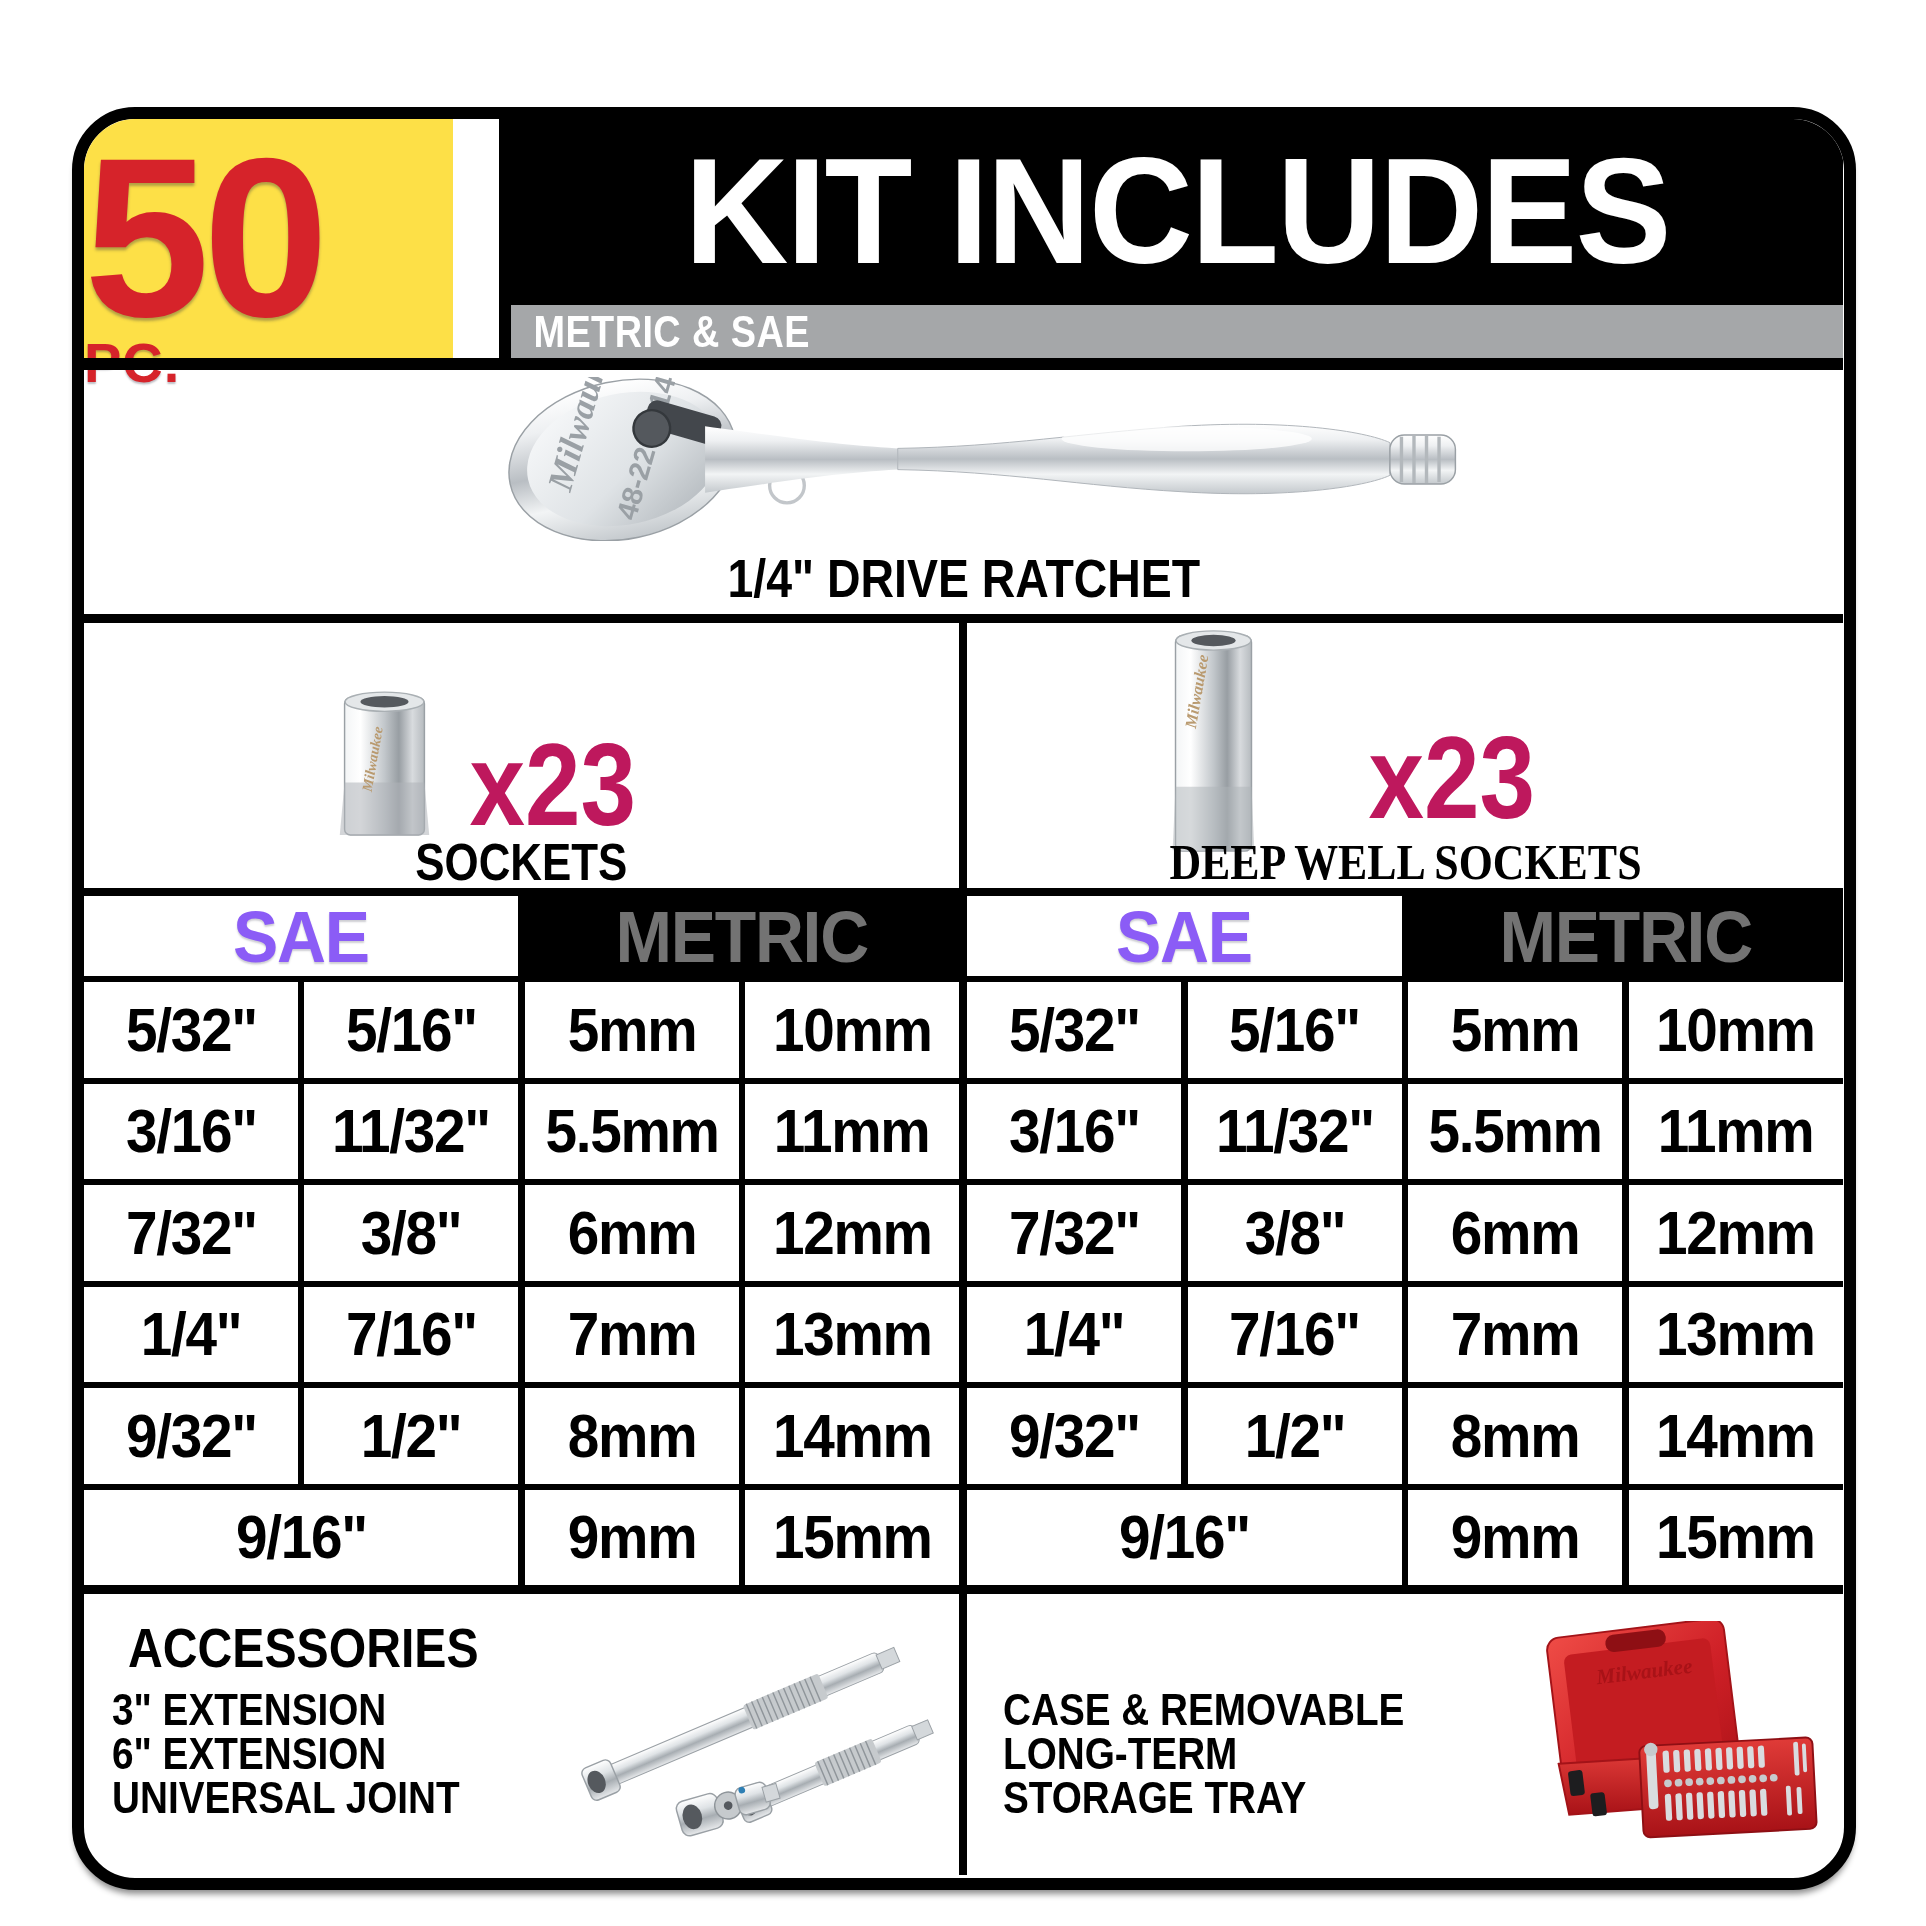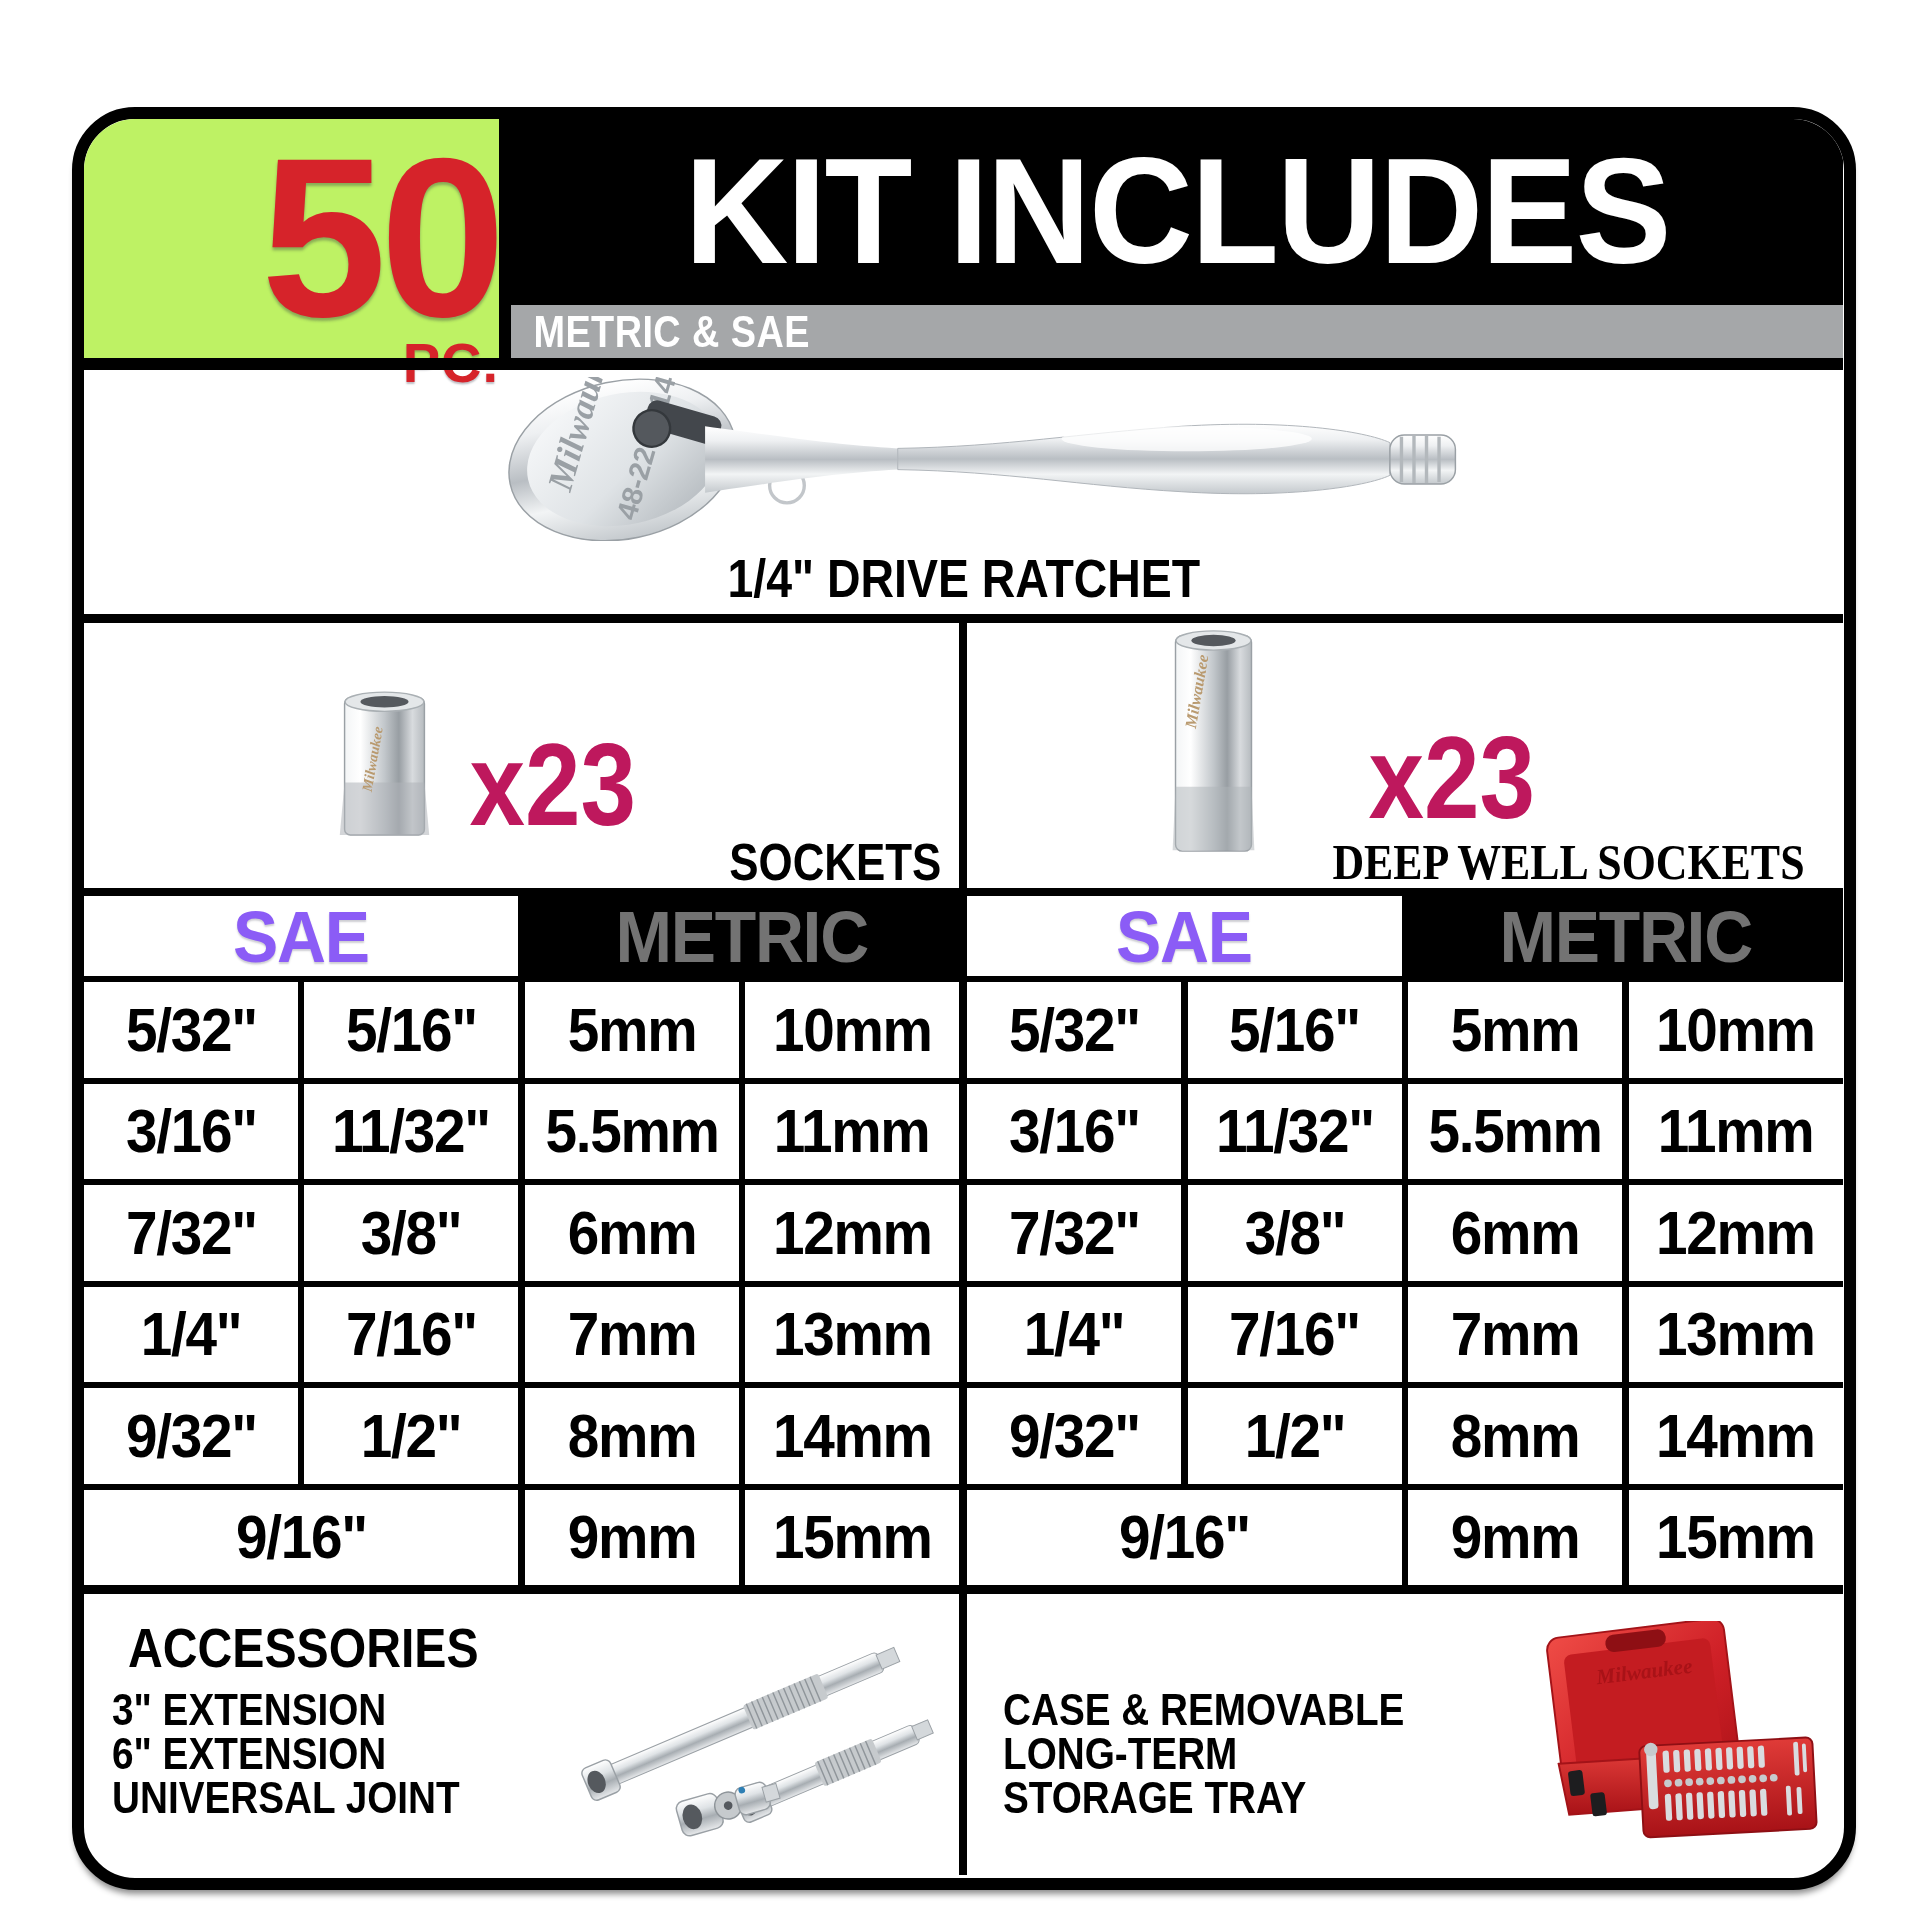--- a/index.html
+++ b/index.html
@@ -5,35 +5,35 @@
   html,body{margin:0;padding:0;background:#ffffff;}
   body{width:1926px;height:1926px;position:relative;font-family:"Liberation Sans","DejaVu Sans",sans-serif;}
   .abs{position:absolute;}
   .panel{position:absolute;left:72px;top:107px;width:1784px;height:1783px;
          border:12.5px solid #000;border-radius:63px;overflow:hidden;background:#fff;
          box-sizing:border-box;box-shadow:0 7.7px 6.7px -3.9px rgba(0,0,0,.45);}
   .blk{background:#000;}
   .cond{display:inline-block;transform:scaleX(0.86);transform-origin:center;white-space:nowrap;}
   .condL{display:inline-block;transform:scaleX(0.86);transform-origin:left center;white-space:nowrap;}
   
-  .box50{left:0;top:0;width:415px;height:239px;background:#bef264;text-align:right;}
+  .box50{left:0;top:0;width:369px;height:239px;background:#fde047;text-align:left;}
   .num50{font-weight:bold;font-size:226px;line-height:.8;letter-spacing:-6.7px;margin-top:29px;
          text-shadow:0 3.4px 2.9px rgba(40,40,60,.35);}
   .pc{font-weight:bold;font-size:56px;line-height:1;margin-top:6.7px;letter-spacing:1px;
       text-shadow:0 1.9px 1.9px rgba(40,40,60,.3);}
   .v1{left:415px;top:0;width:11.6px;height:239px;}
   .hdr{left:427px;top:0;width:1332px;height:186px;background:#000;display:flex;align-items:center;justify-content:center;}
   .hdr span{color:#fff;font-weight:bold;font-size:144px;letter-spacing:-1.9px;white-space:nowrap;transform:scaleY(1.04);}
   .graybar{left:427px;top:186px;width:1332px;height:53px;display:flex;align-items:center;}
   .graybar span{color:#fff;font-weight:bold;font-size:44px;letter-spacing:0.5px;}
   .hline{left:0;width:1759px;}
   
   .seclabel{font-weight:bold;font-size:54px;color:#000;text-align:center;line-height:1;}
   .x23{font-weight:bold;font-size:116px;line-height:1;color:#be185d;}
-  .bandlabel{font-weight:bold;font-size:51px;color:#000;text-align:right;line-height:1;}
+  .bandlabel{font-weight:bold;font-size:51px;color:#000;text-align:center;line-height:1;}
   
   .sizetable{display:grid;grid-template-columns:repeat(4,1fr);grid-template-rows:80px repeat(6,1fr);
              gap:6.3px;background:#000;position:absolute;top:777px;height:689px;}
   .sizetable .cell{background:#fff;display:flex;align-items:center;justify-content:center;
                    font-weight:bold;font-size:61px;color:#000;letter-spacing:-1.4px;}
   .sizetable .ct{display:inline-block;transform:scaleX(0.93);white-space:nowrap;}
   .sizetable .hsae{grid-column:1/3;background:#fff;color:#8b5cf6;font-size:73px;
                    text-shadow:0 2.4px 1.9px rgba(60,60,80,.25);}
   .sizetable .hmet{grid-column:3/5;background:#000;color:#737373;font-size:73px;}
   .sizetable .sp2{grid-column:1/3;}

